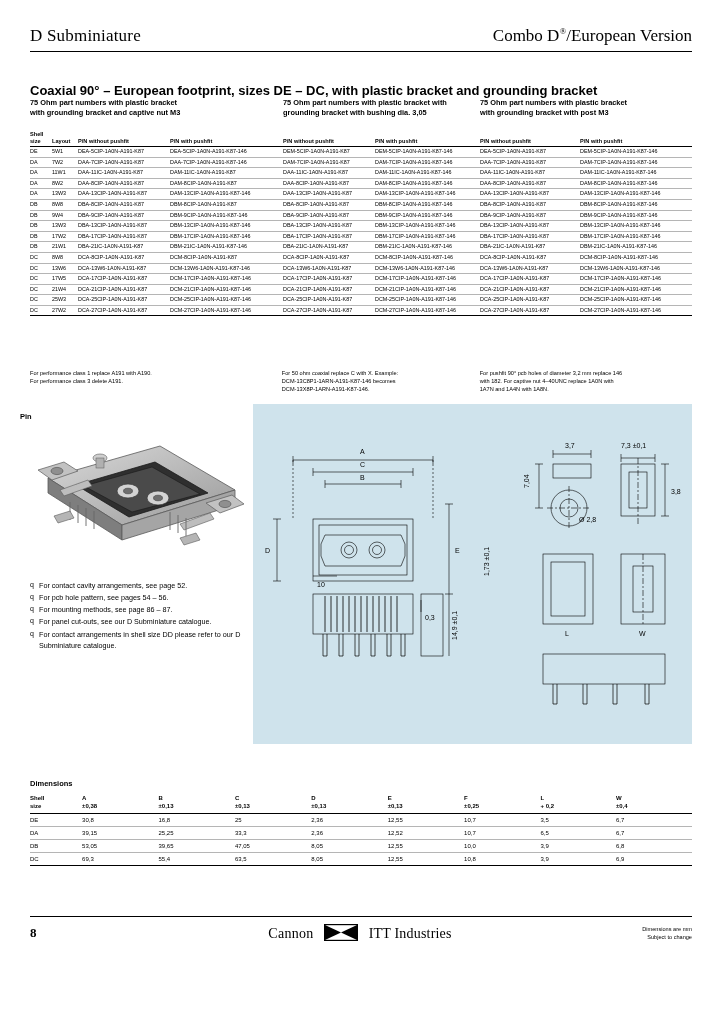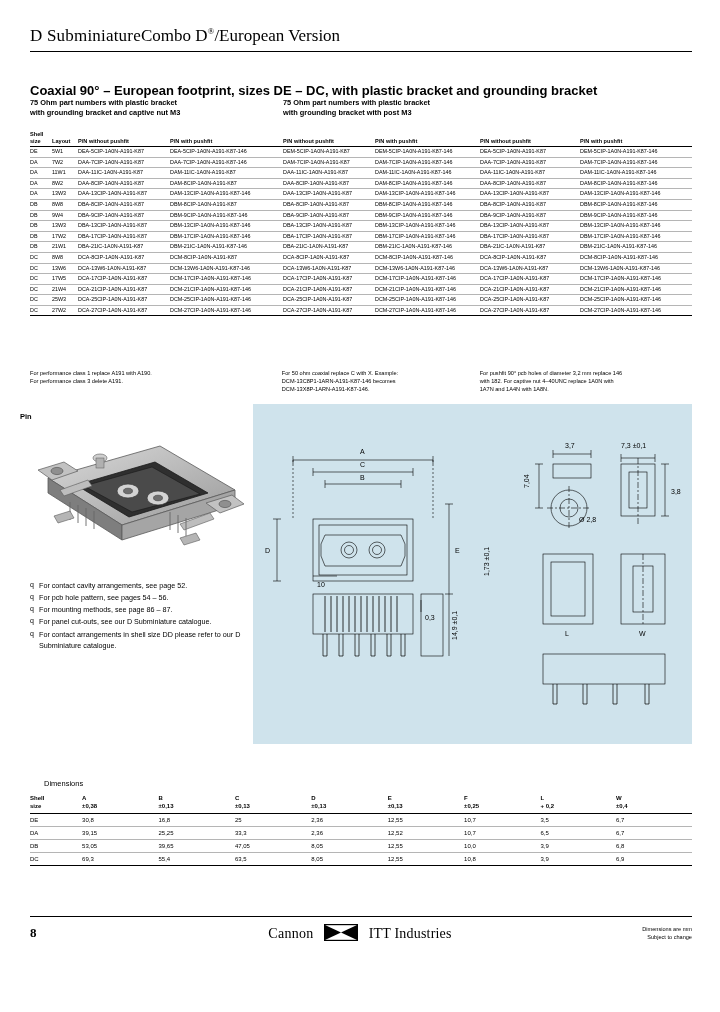--- a/index.html
+++ b/index.html
@@ -9,21 +9,21 @@
     width:720px;height:1012px;
     background:#ffffff;
     margin:0 auto;
     overflow:hidden;
     box-sizing:border-box;
   }
   
   .hdr{
     position:absolute;left:30px;top:26px;width:662px;
   }
-  .hdr-row{display:flex;align-items:baseline;}
+  .hdr-row{display:flex;justify-content:space-between;align-items:baseline;}
   .hdr-left{font-family:"Liberation Serif", serif;font-size:17px;letter-spacing:.2px;color:#000;}
   .hdr-right{font-family:"Liberation Serif", serif;font-size:17px;color:#000;}
   .hdr-right sup{font-size:9px;}
   .hdr-rule{border-bottom:1.6px solid #000;margin-top:5px;}
   
   .sect-title{
     position:absolute;left:30px;top:83px;width:662px;
     font-size:13px;font-weight:bold;color:#000;
   }
   
@@ -72,21 +72,21 @@
     background:#cfe3ec;
   }
   
   .iso{position:absolute;left:30px;top:428px;width:215px;height:165px;}
   
   .bullets{position:absolute;left:30px;top:580px;width:215px;font-size:7.2px;line-height:1.55;}
   .bullets .bl{display:flex;margin-bottom:1px;}
   .bullets .bq{width:9px;flex:0 0 9px;color:#000;font-size:7px;}
   .bullets .bt{flex:1;}
   
-  .dim-title{position:absolute;left:44px;top:779px;font-size:7.5px;font-weight:normal;}
+  .dim-title{position:absolute;left:30px;top:779px;font-size:7.5px;font-weight:bold;}
   .dim-table{
     position:absolute;left:30px;top:795px;width:662px;border-collapse:collapse;font-size:6px;
   }
   .dim-table th,.dim-table td{text-align:left;font-weight:normal;padding:0;color:#000;}
   .dim-table thead th{font-weight:bold;font-size:6px;line-height:1.3;padding-bottom:2px;border-bottom:.7px solid #000;}
   .dim-table tbody td{height:12px;line-height:12px;border-bottom:.4px solid #b5b5b5;}
   .dim-table tbody tr:last-child td{border-bottom:.7px solid #000;}
   .d-shell{width:58px;}
   .d-col{width:86px;}
   
@@ -109,20 +109,22 @@
       <div class="hdr-right"><span>Combo D</span><sup>®</sup><span>/European Version</span></div>
     </div>
     <div class="hdr-rule"></div>
   </div>
 
   <div class="sect-title">Coaxial 90° – European footprint, sizes DE – DC, with plastic bracket and grounding bracket</div>
 
   <div class="colheads">
     <div class="ch1" style="white-space:pre-line">75 Ohm part numbers with plastic bracket
 with grounding bracket and captive nut M3</div>
+    <div class="ch2" style="white-space:pre-line">75 Ohm part numbers with plastic bracket with
+grounding bracket with bushing dia. 3,05</div>
     <div class="ch3" style="white-space:pre-line">75 Ohm part numbers with plastic bracket
 with grounding bracket with post M3</div>
   </div>
 
   <table class="pn-table">
     <thead>
       <tr>
         <th class="c-shell" style="white-space:pre-line">Shell
 size</th>
         <th class="c-layout">Layout</th>

